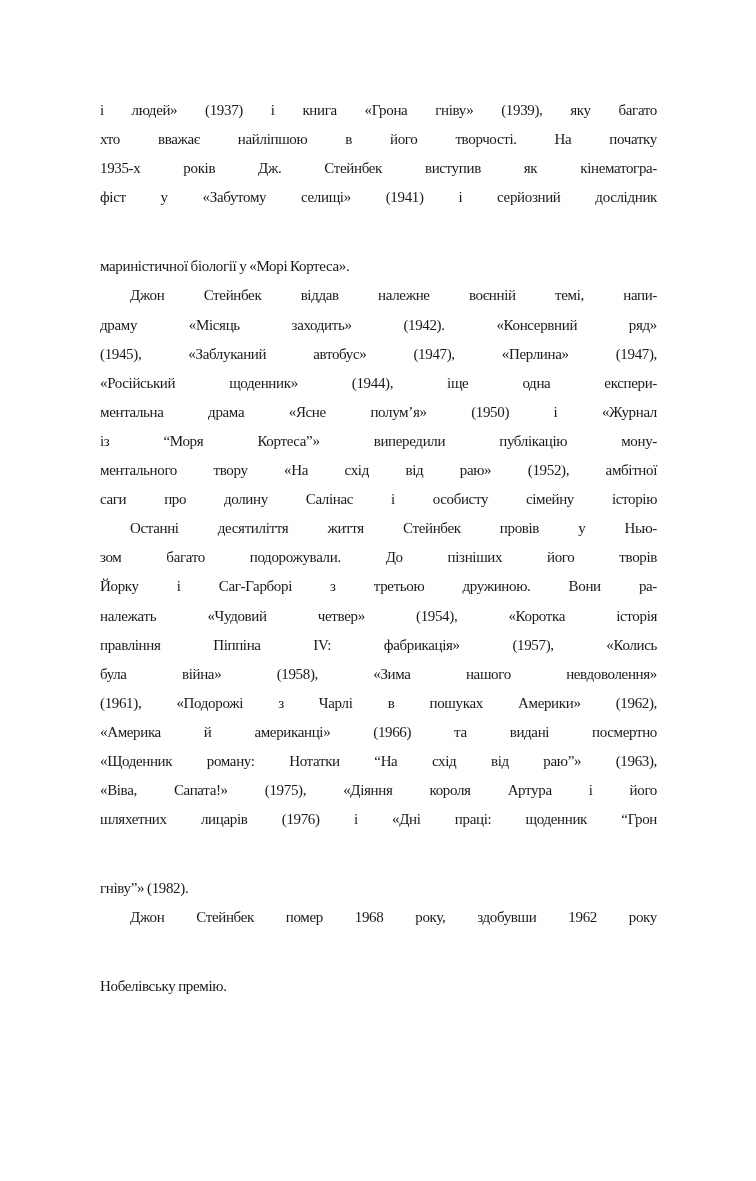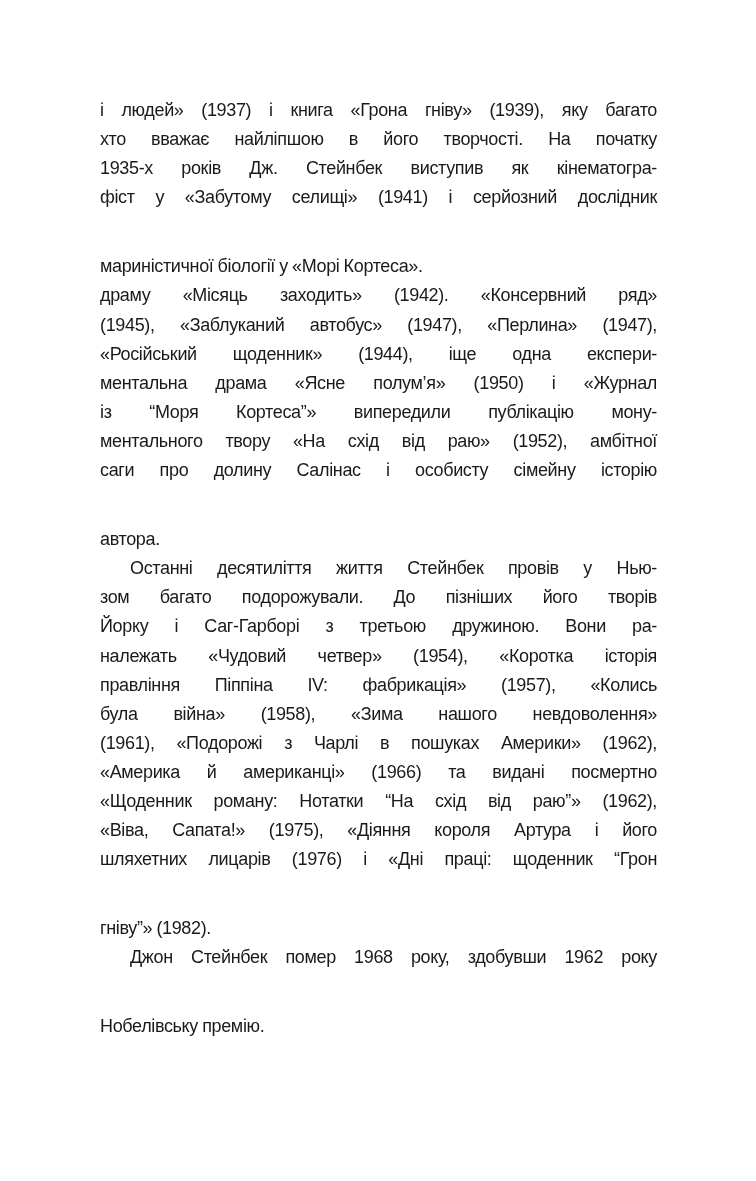--- a/index.html
+++ b/index.html
@@ -11,22 +11,22 @@
       width: 756px;
       height: 1181px;
       position: relative;
       overflow: hidden;
     }
     .page {
       position: absolute;
       left: 100px;
       top: 96px;
       width: 557px;
-      font-family: Liberation Sans, sans-serif;
-      font-size: 18px;
+      font-family: Liberation Serif, serif;
+      font-size: 15px;
       color: #1a1a1a;
     }
     .para {
       margin: 0;
     }
     .line {
       display: block;
       height: 29.1px;
       line-height: 29.1px;
       white-space: nowrap;
@@ -50,40 +50,40 @@
 
   <p class="para">
     <span class="line">і людей» (1937) і книга «Грона гніву» (1939), яку багато</span>
     <span class="line">хто вважає найліпшою в його творчості. На початку</span>
     <span class="line">1935-х років Дж. Стейнбек виступив як кінематогра-</span>
     <span class="line">фіст у «Забутому селищі» (1941) і серйозний дослідник</span>
     <span class="line last">мариністичної біології у «Морі Кортеса».</span>
   </p>
 
   <p class="para">
+    <span class="line indent">Джон Стейнбек віддав належне воєнній темі, напи-</span>
     <span class="line">драму «Місяць заходить» (1942). «Консервний ряд»</span>
     <span class="line">(1945), «Заблуканий автобус» (1947), «Перлина» (1947),</span>
     <span class="line">«Російський щоденник» (1944), іще одна експери-</span>
     <span class="line">ментальна драма «Ясне полум’я» (1950) і «Журнал</span>
     <span class="line">із “Моря Кортеса”» випередили публікацію мону-</span>
     <span class="line">ментального твору «На схід від раю» (1952), амбітної</span>
     <span class="line">саги про долину Салінас і особисту сімейну історію</span>
-    <span class="line last">автора.</span>
   </p>
 
   <p class="para">
     <span class="line indent">Останні десятиліття життя Стейнбек провів у Нью-</span>
     <span class="line">зом багато подорожували. До пізніших його творів</span>
     <span class="line">Йорку і Саг-Гарборі з третьою дружиною. Вони ра-</span>
     <span class="line">належать «Чудовий четвер» (1954), «Коротка історія</span>
     <span class="line">правління Піппіна IV: фабрикація» (1957), «Колись</span>
     <span class="line">була війна» (1958), «Зима нашого невдоволення»</span>
     <span class="line">(1961), «Подорожі з Чарлі в пошуках Америки» (1962),</span>
     <span class="line">«Америка й американці» (1966) та видані посмертно</span>
-    <span class="line">«Щоденник роману: Нотатки “На схід від раю”» (1962),</span>
+    <span class="line">«Щоденник роману: Нотатки “На схід від раю”» (1963),</span>
     <span class="line">«Віва, Сапата!» (1975), «Діяння короля Артура і його</span>
     <span class="line">шляхетних лицарів (1976) і «Дні праці: щоденник “Грон</span>
     <span class="line last">гніву”» (1982).</span>
   </p>
 
   <p class="para">
     <span class="line indent">Джон Стейнбек помер 1968 року, здобувши 1962 року</span>
     <span class="line last">Нобелівську премію.</span>
   </p>
 

